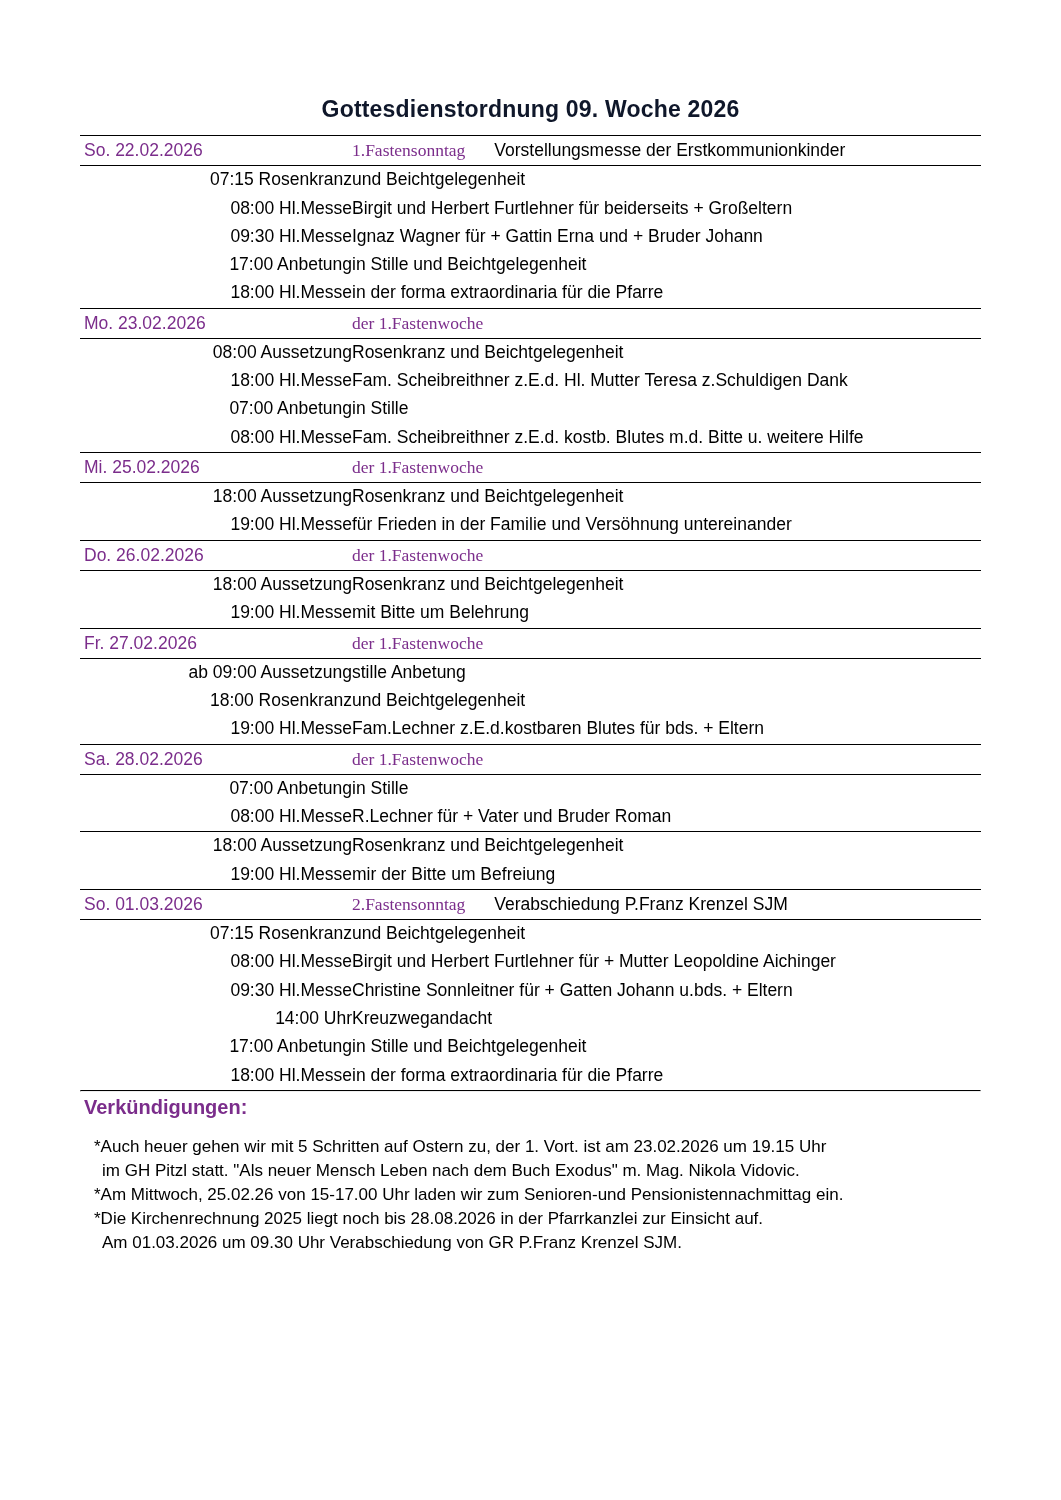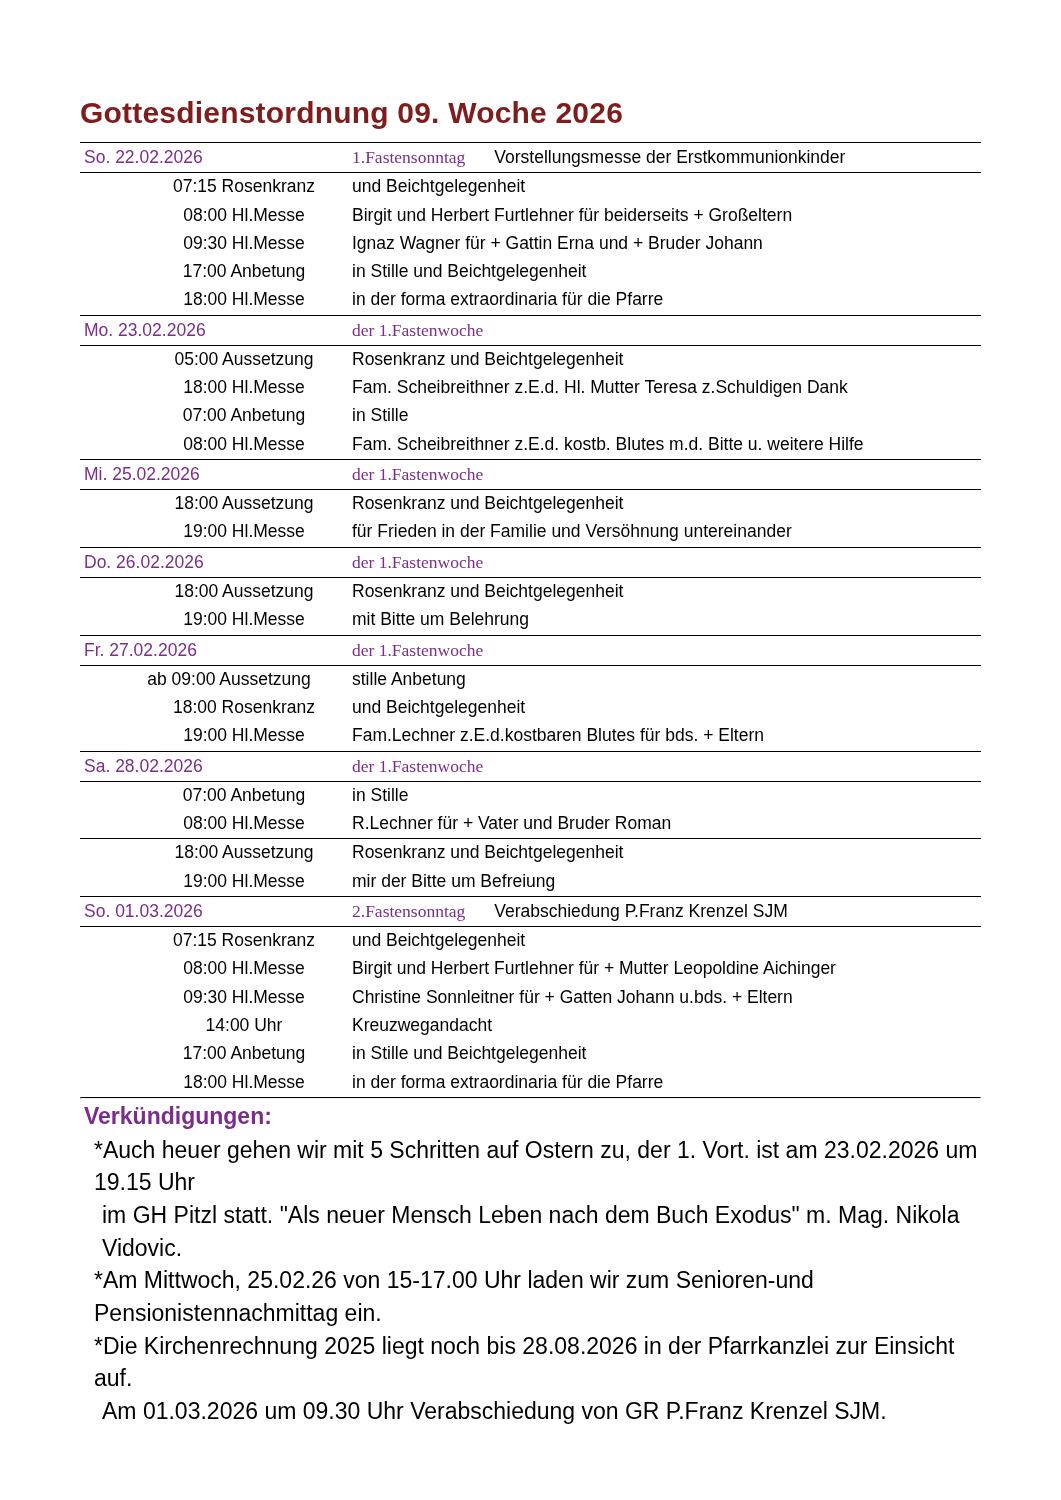--- a/index.html
+++ b/index.html
@@ -13,23 +13,24 @@
     font-family: "Liberation Sans", sans-serif;
     color: #000000;
     position: relative;
     overflow: hidden;
   }
   .page {
     padding: 96px 80px 0 80px;
     box-sizing: border-box;
   }
   .doc-title {
-    color: #7f1d1d;
+    text-align: center;
+    color: #0f172a;
     font-weight: bold;
-    font-size: 30px;
+    font-size: 23px;
     margin: 0 0 12px 0;
     letter-spacing: 0.2px;
   }
   table.schedule {
     width: 100%;
     border-collapse: collapse;
     table-layout: fixed;
   }
   table.schedule td {
     padding: 2px 0 3px 0;
@@ -59,21 +60,21 @@
   }
   .day-note {
     color: #7b2d8b;
     font-family: Liberation Serif, serif;
   }
   .day-extra {
     color: #000000;
     padding-left: 29px;
   }
   tr.entry-row td.col-time {
-    text-align: center;
+    text-align: right;
     padding-left: 56px;
     white-space: nowrap;
   }
   tr.entry-row td.col-time.ab {
     padding-left: 26px;
   }
   tr.entry-row td.col-desc {
     padding-left: 0;
   }
   tr.sep-row td {
@@ -86,26 +87,26 @@
   .closing-rule {
     border-top: 1.6px solid #000;
     margin: 0;
   }
   .announce {
     margin-top: 4px;
   }
   .announce-title {
     color: #7b2d8b;
     font-weight: bold;
-    font-size: 23px;
+    font-size: 20px;
     padding-left: 4px;
-    margin-bottom: 4px;
+    margin-bottom: 16px;
   }
   .announce-line {
-    font-size: 23px;
+    font-size: 17px;
     line-height: 1.42;
     padding-left: 14px;
     color: #000;
   }
   .announce-line.indent {
     padding-left: 22px;
   }
 </style>
 </head>
 <body>
@@ -138,21 +139,21 @@
         </tr>
         <tr class="entry-row">
           <td class="col-time">18:00 Hl.Messe</td>
           <td class="col-desc">in der forma extraordinaria für die Pfarre</td>
         </tr>
         <tr class="day-row">
           <td class="col-time"><span class="day-label">Mo. 23.02.2026</span></td>
           <td class="col-desc"><span class="day-note">der 1.Fastenwoche</span></td>
         </tr>
         <tr class="entry-row">
-          <td class="col-time">05:00 Aussetzung</td>
+          <td class="col-time">08:00 Aussetzung</td>
           <td class="col-desc">Rosenkranz und Beichtgelegenheit</td>
         </tr>
         <tr class="entry-row">
           <td class="col-time">18:00 Hl.Messe</td>
           <td class="col-desc">Fam. Scheibreithner z.E.d. Hl. Mutter Teresa z.Schuldigen Dank</td>
         </tr>
         <tr class="entry-row">
           <td class="col-time">07:00 Anbetung</td>
           <td class="col-desc">in Stille</td>
         </tr>

